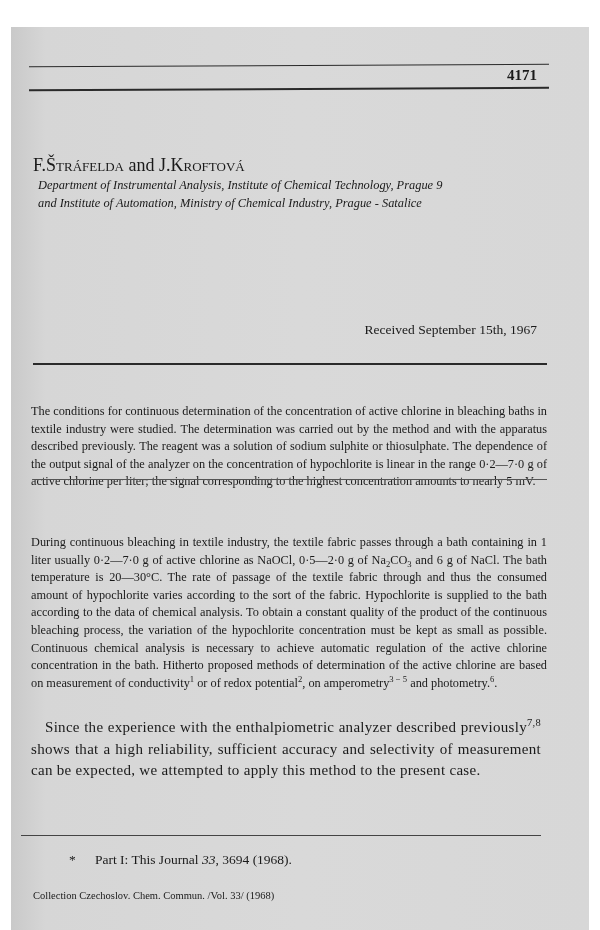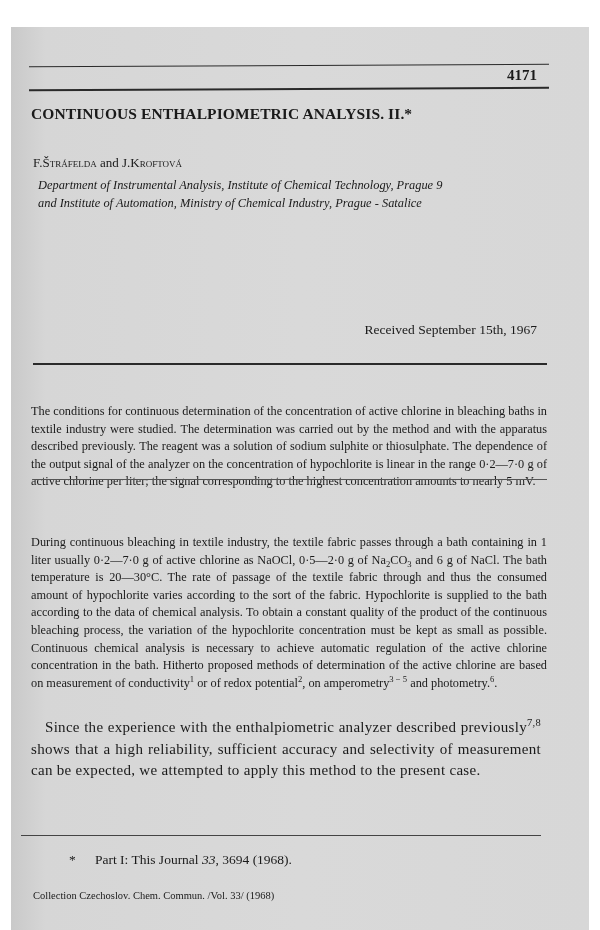--- a/index.html
+++ b/index.html
@@ -12,21 +12,21 @@
   }
   .rule { position:absolute; background:#2a2a2a; }
   .page-number {
     position:absolute; right:52px; top:40px;
     font-weight:bold; font-size:15px;
   }
   .title {
     position:absolute; left:20px; font-weight:bold; font-size:15.5px; letter-spacing:0.1px;
     white-space:nowrap;
   }
-  .authors { position:absolute; left:22px; top:128px; font-size:13px; }
+  .authors { position:absolute; left:22px; top:128px; font-size:18px; }
   .authors .sc { font-variant: small-caps; }
   .affil {
     position:absolute; left:27px; font-style:italic; font-size:12.4px; white-space:nowrap;
   }
   .received { position:absolute; right:52px; top:295px; font-size:13.5px; }
   .abstract, .body-text {
     position:absolute; left:20px; width:516px; font-size:12.3px; line-height:17.6px;
     text-align:justify;
     margin-top:32px;
   }
@@ -41,21 +41,20 @@
 </style>
 </head>
 <body>
 
 <div class="page">
 
   <div class="rule" style="left:18px; top:38px; width:520px; height:1px; transform:rotate(-0.25deg);"></div>
   <div class="page-number">4171</div>
   <div class="rule" style="left:18px; top:61px; width:520px; height:2px; transform:rotate(-0.25deg);"></div>
 
-  <div class="title" style="top:78px;">CONTINUOUS ENTHALPIOMETRIC ANALYSIS. II.*</div>
 
   <div class="authors">
     <span>F.</span><span class="sc">Štráfelda</span><span> and </span><span>J.</span><span class="sc">Kroftová</span>
   </div>
 
   <div class="affil" style="top:151px;">Department of Instrumental Analysis, Institute of Chemical Technology, Prague 9</div>
   <div class="affil" style="top:169px;">and Institute of Automation, Ministry of Chemical Industry, Prague - Satalice</div>
 
   <div class="received">Received September 15th, 1967</div>
 

